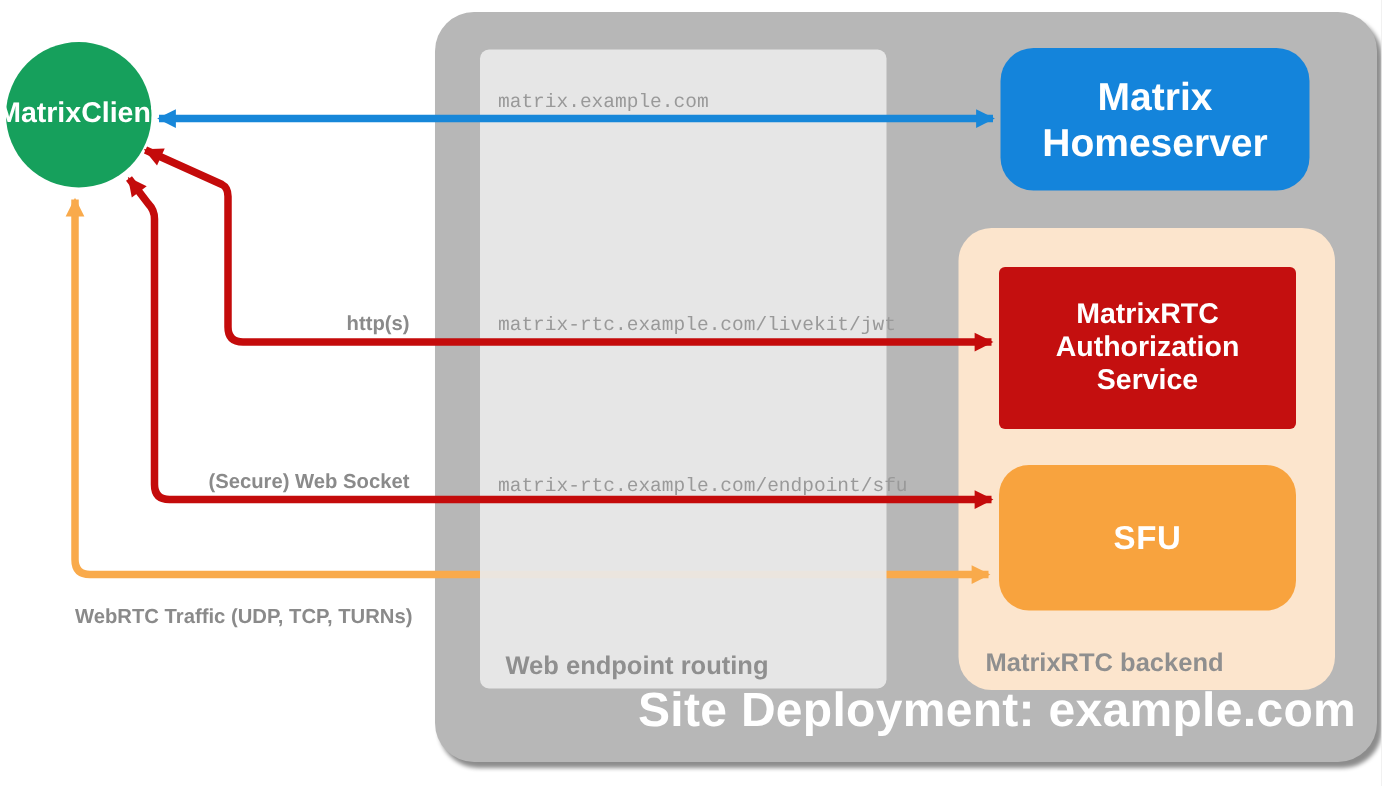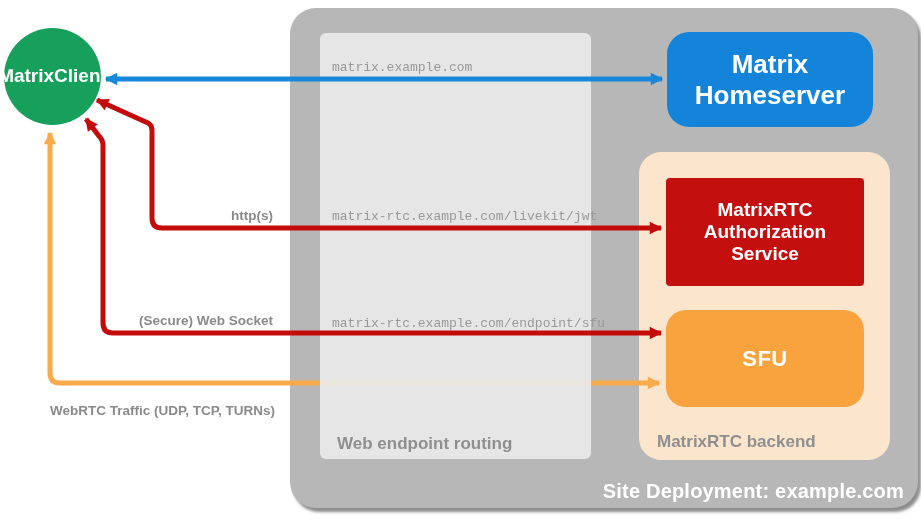--- a/index.html
+++ b/index.html
@@ -9,22 +9,22 @@
     background:#ffffff;
   }
   .abs{position:absolute;}
   
   .container{
     left:290px;top:8px;width:628px;height:500px;border-radius:26px;
     background:#b7b7b7;z-index:1;
     box-shadow:3px 4px 3px rgba(0,0,0,0.45);
   }
   .site-caption{
-    position:absolute;right:14px;bottom:5px;
-    color:#ffffff;font-weight:bold;font-size:20px;letter-spacing:0.2px;
+    position:absolute;right:14px;bottom:16px;
+    color:#ffffff;font-weight:bold;font-size:32px;letter-spacing:0.2px;
   }
   
   .backend{
     left:639px;top:152px;width:251px;height:308px;border-radius:22px;
     background:#fce5cd;z-index:2;
   }
   .backend-caption{
     position:absolute;left:18px;bottom:8px;
     color:#8f8f8f;font-weight:bold;font-size:17px;
   }

